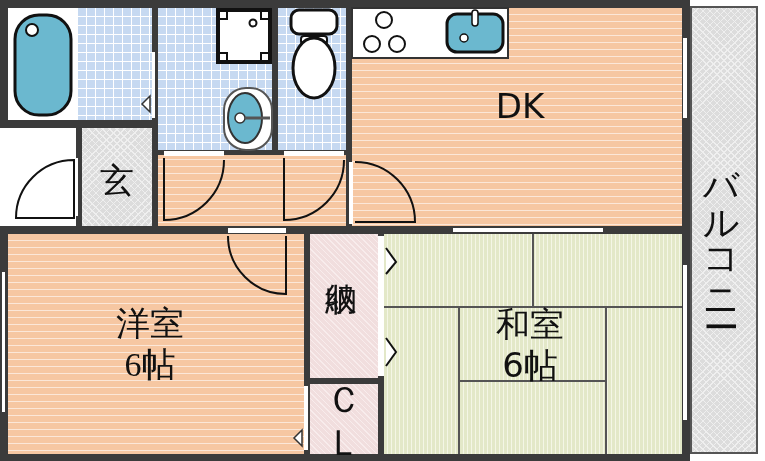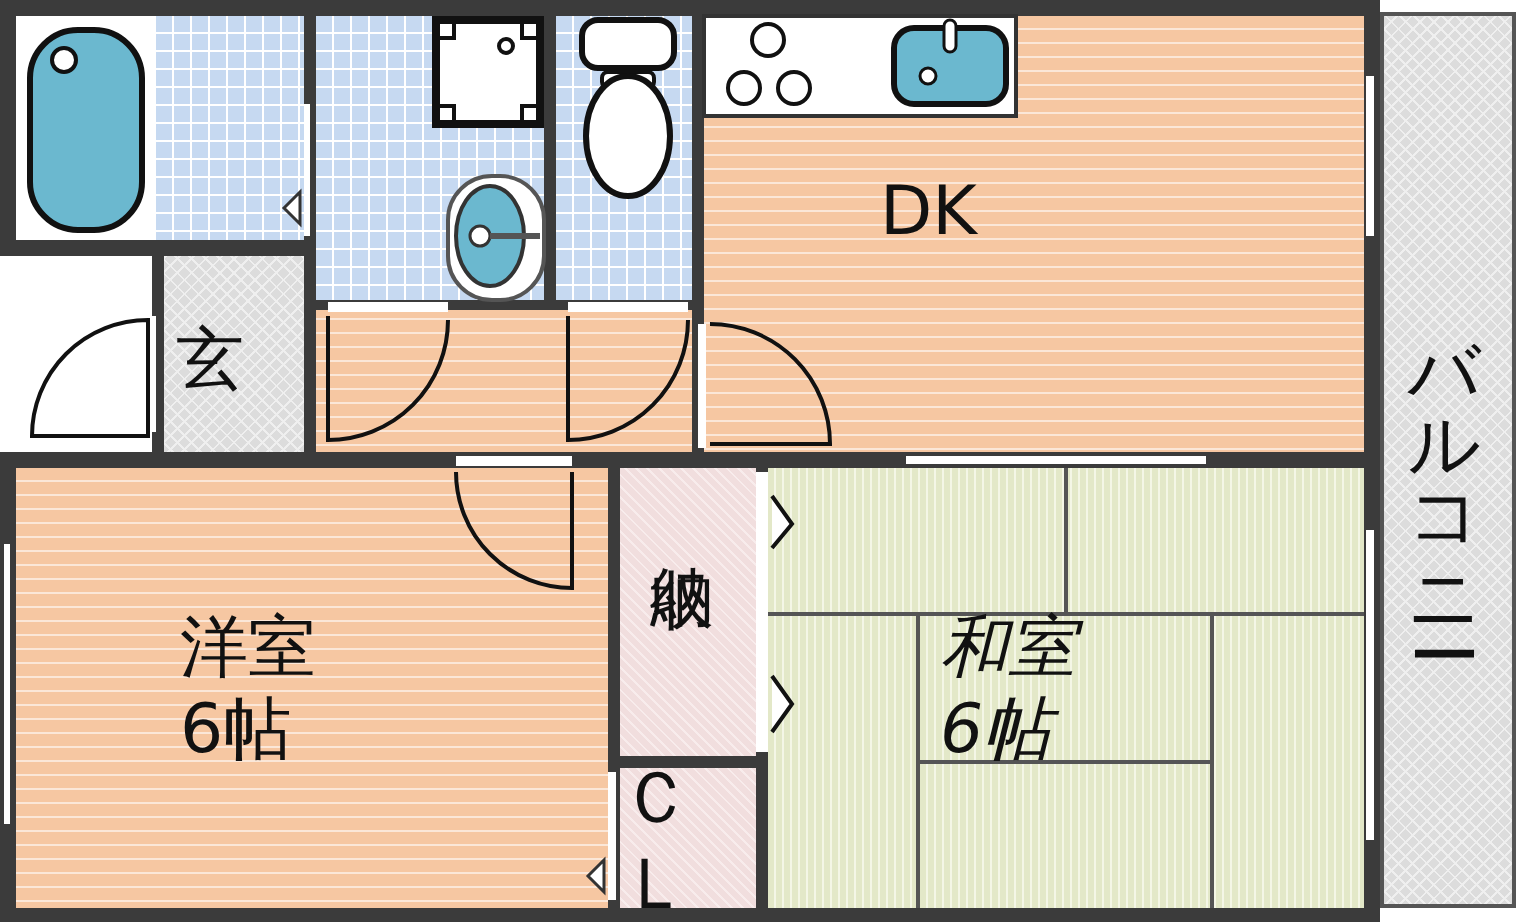--- a/index.html
+++ b/index.html
@@ -12,21 +12,21 @@
       background-image: repeating-linear-gradient(to right, transparent 0, transparent 8px, #ffffff 8px, #ffffff 9px),
                         repeating-linear-gradient(to bottom, transparent 0, transparent 8px, #ffffff 8px, #ffffff 9px); }
     .tatami { background-color: #e3e8c8;
       background-image: repeating-linear-gradient(to right, #e3e8c8 0px, #e3e8c8 3px, #f4f6e6 3px, #f4f6e6 4px); }
     .hatch { background-color: #dcdcdc;
       background-image: repeating-linear-gradient(45deg, transparent 0, transparent 4px, #efefef 4px, #efefef 5px),
                         repeating-linear-gradient(-45deg, transparent 0, transparent 4px, #efefef 4px, #efefef 5px); }
     .pink { background-color: #f1dede;
       background-image: repeating-linear-gradient(45deg, transparent 0, transparent 3px, #f8ecec 3px, #f8ecec 4px); }
     .wall { position: absolute; background: #3b3b3b; }
-    .label { position: absolute; color: #111; text-align: left; line-height: 1.2; }
+    .label { position: absolute; color: #111; text-align: center; line-height: 1.2; }
     .lbl-big { font-size: 34px; }
     .vertical { writing-mode: vertical-rl; text-orientation: upright; }
     svg.overlay { position: absolute; left: 0; top: 0; }
   </style>
 </head>
 <body>
 
 <div class="plan">
 
   <div class="room" style="left:8px;top:8px;width:70px;height:112px;background:#fff;"></div>
@@ -146,25 +146,25 @@
       <line x1="533" y1="234" x2="533" y2="307"></line>
       <line x1="459" y1="307" x2="459" y2="454"></line>
       <line x1="606" y1="307" x2="606" y2="454"></line>
       <line x1="459" y1="381" x2="606" y2="381"></line>
     </g>
   </svg>
 
   <div class="label lbl-big" style="left:440px;top:86px;width:160px;">
     <div>DK</div>
   </div>
-  <div class="label lbl-big" style="left:90px;top:304px;width:120px;">
+  <div class="label lbl-big" style="left:90px;top:304px;width:120px;font-family:Liberation Serif, serif;">
     <div>洋室</div>
     <div>6帖</div>
   </div>
-  <div class="label lbl-big" style="left:470px;top:304px;width:120px;font-style:italic;">
+  <div class="label lbl-big" style="left:470px;top:304px;width:120px;">
     <div>和室</div>
     <div>6帖</div>
   </div>
   <div class="label vertical" style="left:322px;top:258px;font-size:32px;">収納</div>
   <div class="label" style="left:310px;top:378px;width:68px;font-size:36px;">ＣＬ</div>
   <div class="label" style="left:88px;top:160px;width:58px;font-size:34px;">玄</div>
   <div class="label vertical" style="left:700px;top:145px;font-size:36px;">バルコニー</div>
 </div>
 
 </body></html>

